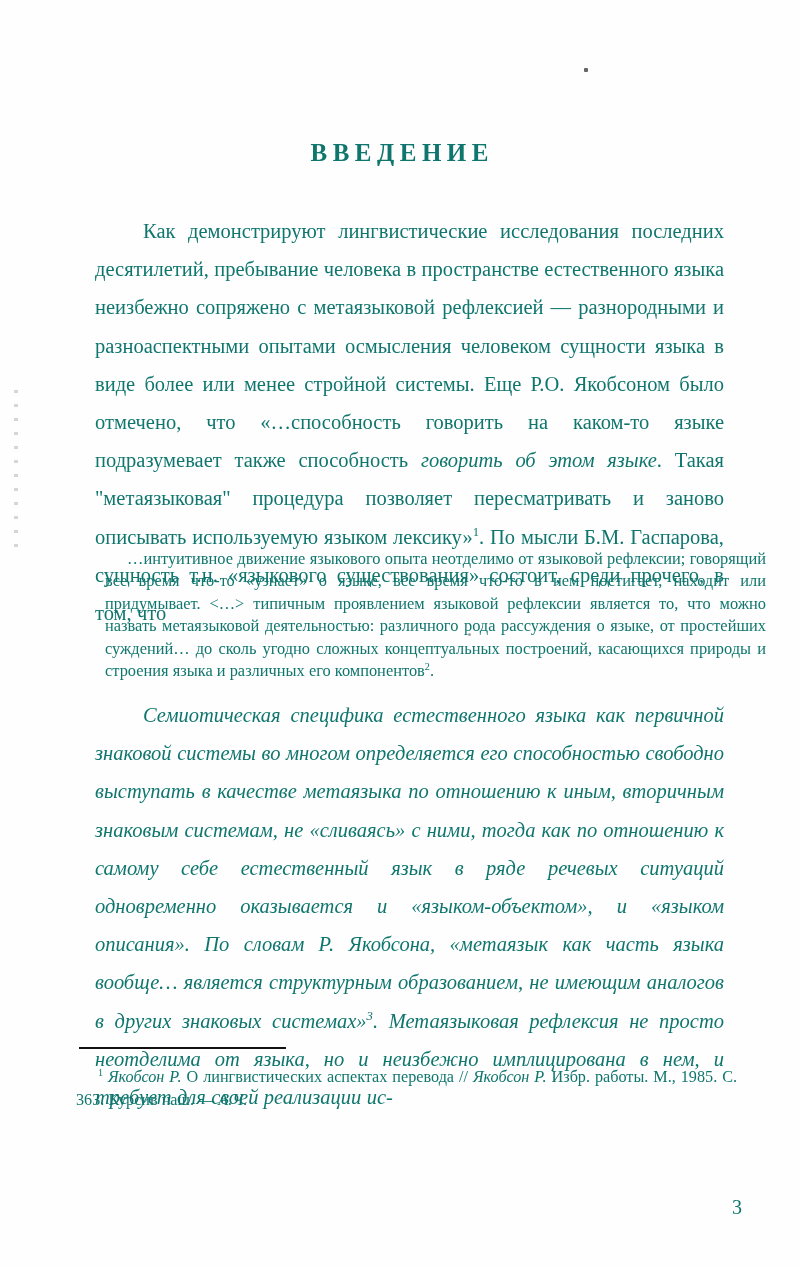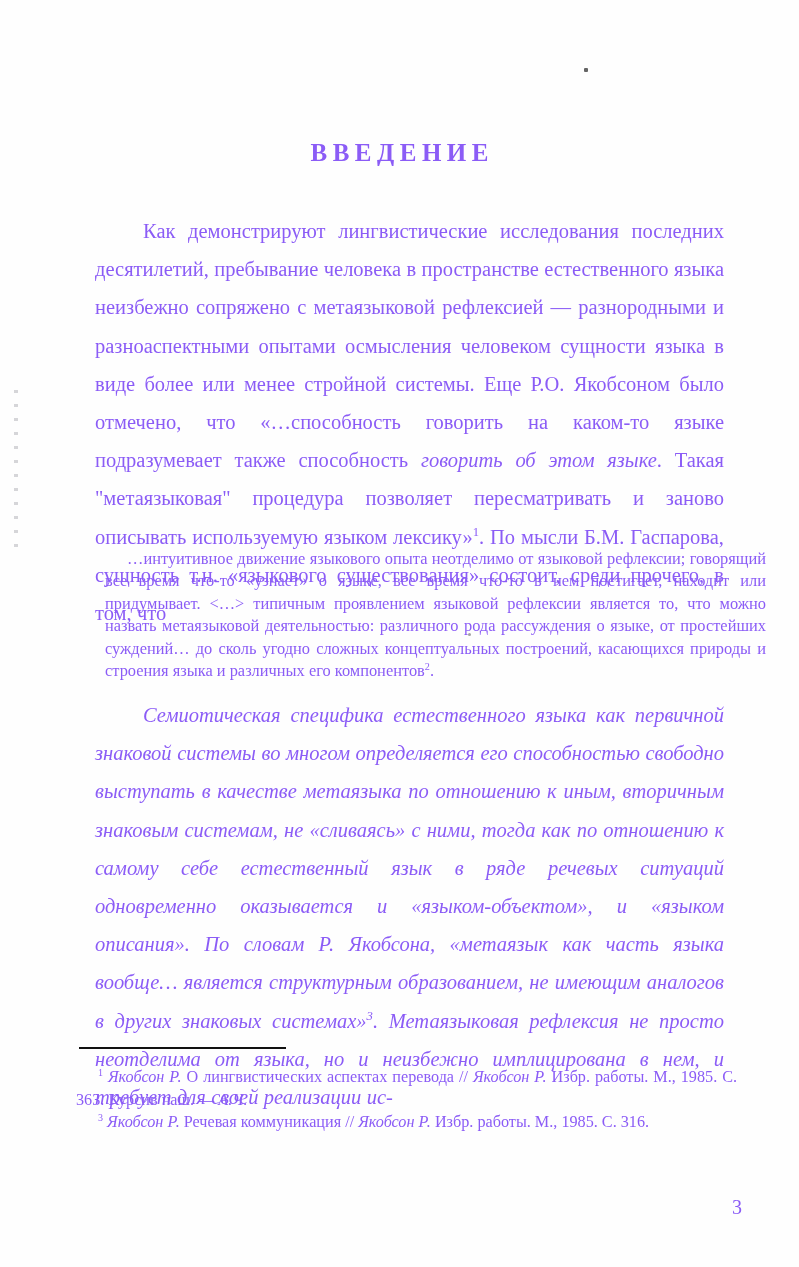--- a/index.html
+++ b/index.html
@@ -7,21 +7,21 @@
     padding: 0;
     background: #ffffff;
   }
   .page {
     position: relative;
     width: 799px;
     height: 1267px;
     background: #fefefe;
     overflow: hidden;
     font-family: "Liberation Serif", "DejaVu Serif", serif;
-    color: #8b5cf6;
+    color: #0f766e;
   }
 
   
   .scan-edge {
     position: absolute;
     left: 14px;
     top: 390px;
     width: 4px;
     height: 160px;
     background: repeating-linear-gradient(
@@ -151,18 +151,17 @@
   </div>
 
   <div class="body-block" style="top:680px;font-style:italic;">
     <p class="body-par"><span>Семиотическая специфика естественного языка как первичной знаковой системы во многом определяется его способностью свободно выступать в качестве метаязыка по отношению к иным, вторичным знаковым системам, не «сливаясь» с ними, тогда как по отношению к самому себе естественный язык в ряде речевых ситуаций одновременно оказывается и «языком-объектом», и «языком описания». По словам Р. Якобсона, «метаязык как часть языка вообще… является структурным образованием, не имеющим аналогов в других знаковых системах»</span><sup>3</sup><span>. Метаязыковая рефлексия не просто неотделима от языка, но и неизбежно имплицирована в нем, и требует для своей реализации ис-</span></p>
   </div>
 
   <div class="fn-rule"></div>
 
   <div class="footnotes">
     <p><sup>1</sup> <i>Якобсон Р.</i><span> О лингвистических аспектах перевода // </span><i>Якобсон Р.</i><span> Избр. работы. М., 1985. С. 363. Курсив наш. — </span><i>А.Ч.</i><span></span></p>
-    <p><sup>3</sup> <i>Якобсон Р.</i><span> Речевая коммуникация // </span><i>Якобсон Р.</i><span> Избр. работы. М., 1985. С. 316.</span></p>
   </div>
 
   <div class="page-number">3</div>
 
 </div>
 
 </body></html>

